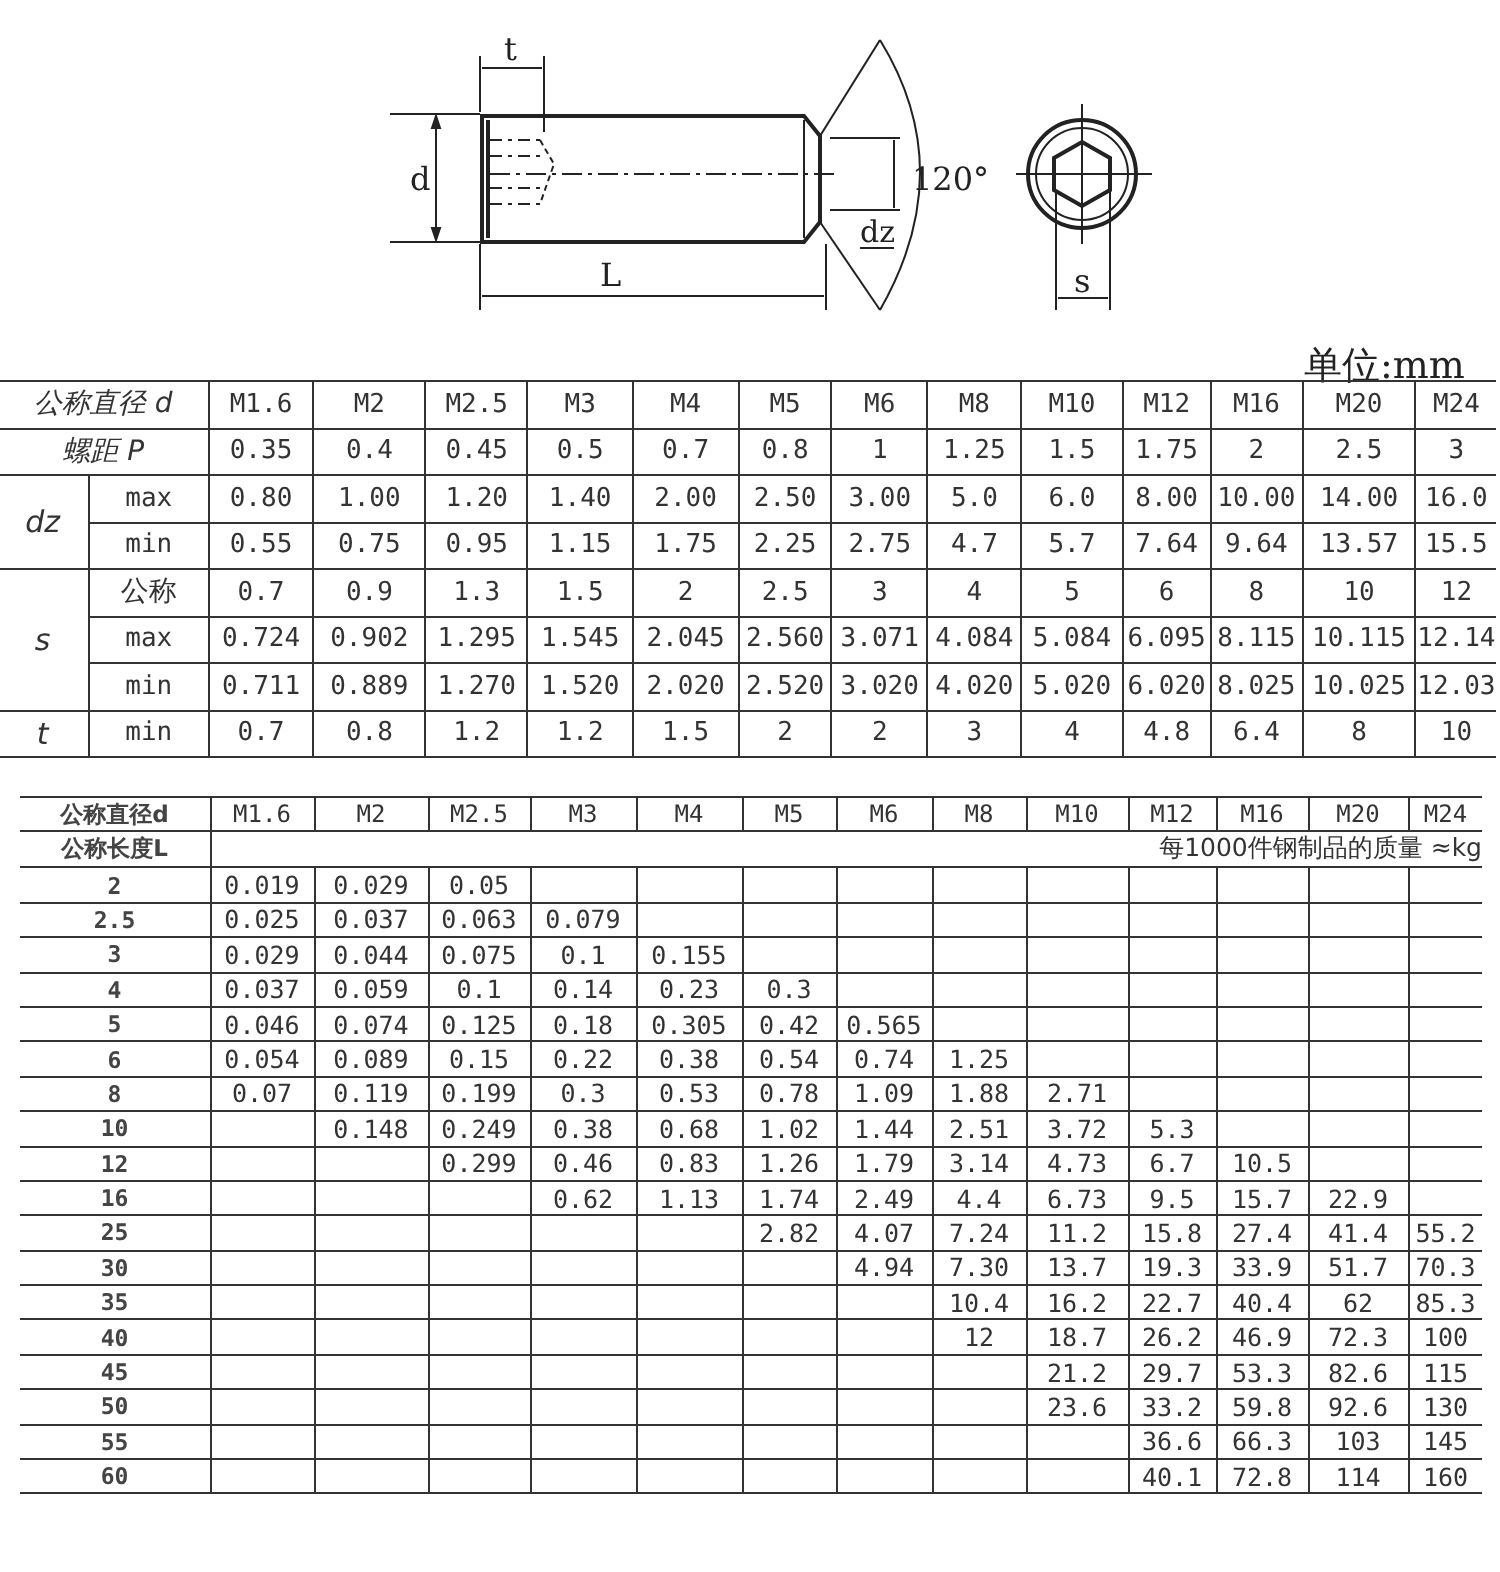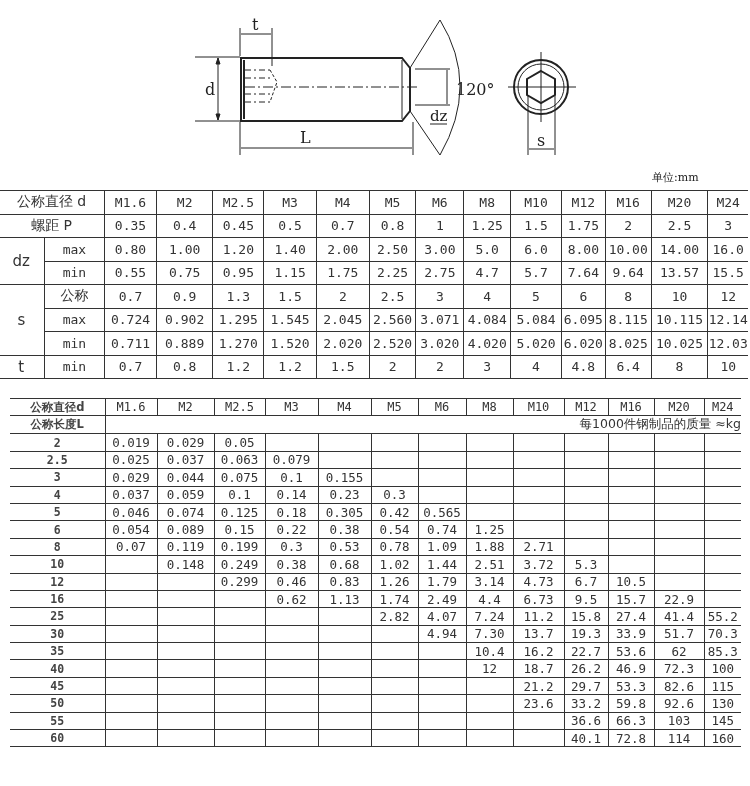--- a/index.html
+++ b/index.html
@@ -1,23 +1,23 @@
 <!DOCTYPE html>
 <html><head>
 <meta charset="utf-8">
 <style>
   html,body{margin:0;padding:0;background:#fff;}
   body{width:750px;height:786px;overflow:hidden;position:relative;font-family:"DejaVu Serif","Liberation Serif",serif;color:#222;}
   .drawing{position:absolute;left:0;top:0;width:750px;height:165px;}
-  .unit{position:absolute;left:652px;top:170px;font-size:11px;color:#222;}
+  .unit{position:absolute;left:652px;top:170px;font-size:19px;color:#222;}
   table{border-collapse:collapse;position:absolute;table-layout:fixed;}
   td{border:1.5px solid #333;text-align:center;padding:0;white-space:nowrap;overflow:hidden;font-family:"DejaVu Sans Mono","Liberation Mono",monospace;font-size:13px;color:#333;}
   #spec{left:-2px;top:190px;}
   #spec td{height:22.5px;}
-  #spec .lbl{font-family:"DejaVu Sans","Liberation Sans",sans-serif;font-size:15px;}
+  #spec .lbl{font-family:"DejaVu Sans","Liberation Sans",sans-serif;font-size:15px;font-style:italic;}
   #spec .cjk{font-family:"DejaVu Sans","Liberation Sans",sans-serif;font-size:14px;}
   #mass{left:10px;top:398px;}
   #mass td{height:16.4px;font-size:12.5px;border-left:1.5px solid #333;border-right:1.5px solid #333;}
   #mass td.lcol{border-left:none;border-right:1.5px solid #333;font-size:11.5px;color:#444;font-weight:bold;}
   #mass td.hdr{font-size:12px;}
   #mass .cjk{font-family:"DejaVu Sans","Liberation Sans",sans-serif;font-size:12px;}
   #mass td.last{border-right:none;}
   #spec td.last{border-right:none;}
   .note{text-align:right;padding-left:220px !important;font-family:"DejaVu Sans","Liberation Sans",sans-serif !important;font-size:12.5px !important;}
 </style>
@@ -472,21 +472,21 @@
         <td class=""></td>
         <td class=""></td>
         <td class=""></td>
         <td class=""></td>
         <td class=""></td>
         <td class=""></td>
         <td class=""></td>
         <td class="">10.4</td>
         <td class="">16.2</td>
         <td class="">22.7</td>
-        <td class="">53.6</td>
+        <td class="">40.4</td>
         <td class="">62</td>
         <td class="last">85.3</td>
       </tr>
       <tr>
         <td class="lcol">40</td>
         <td class=""></td>
         <td class=""></td>
         <td class=""></td>
         <td class=""></td>
         <td class=""></td>

